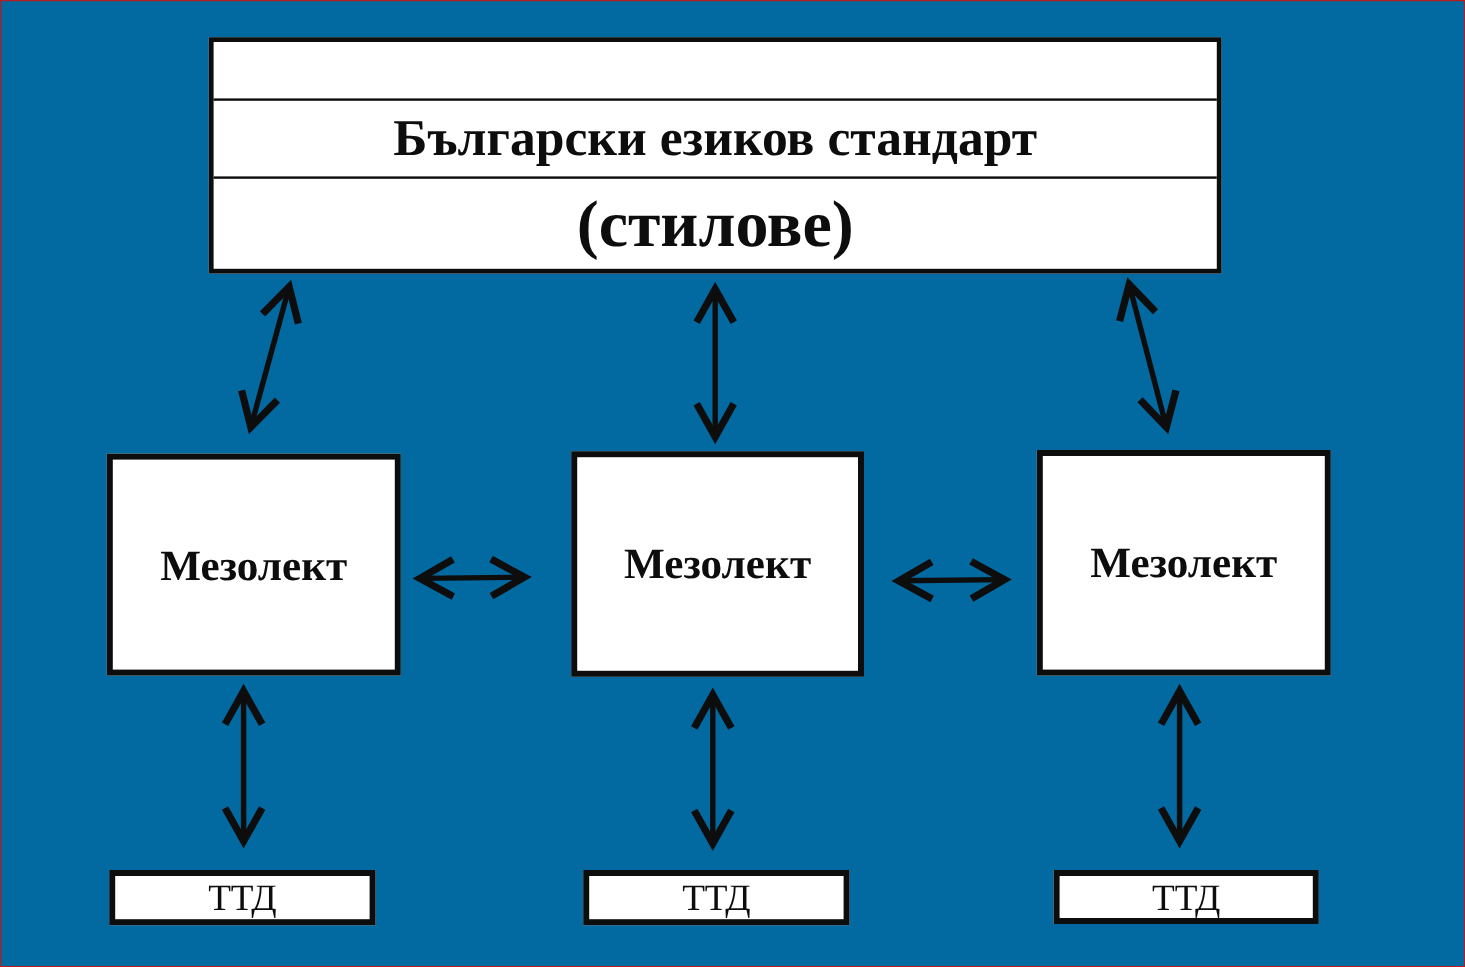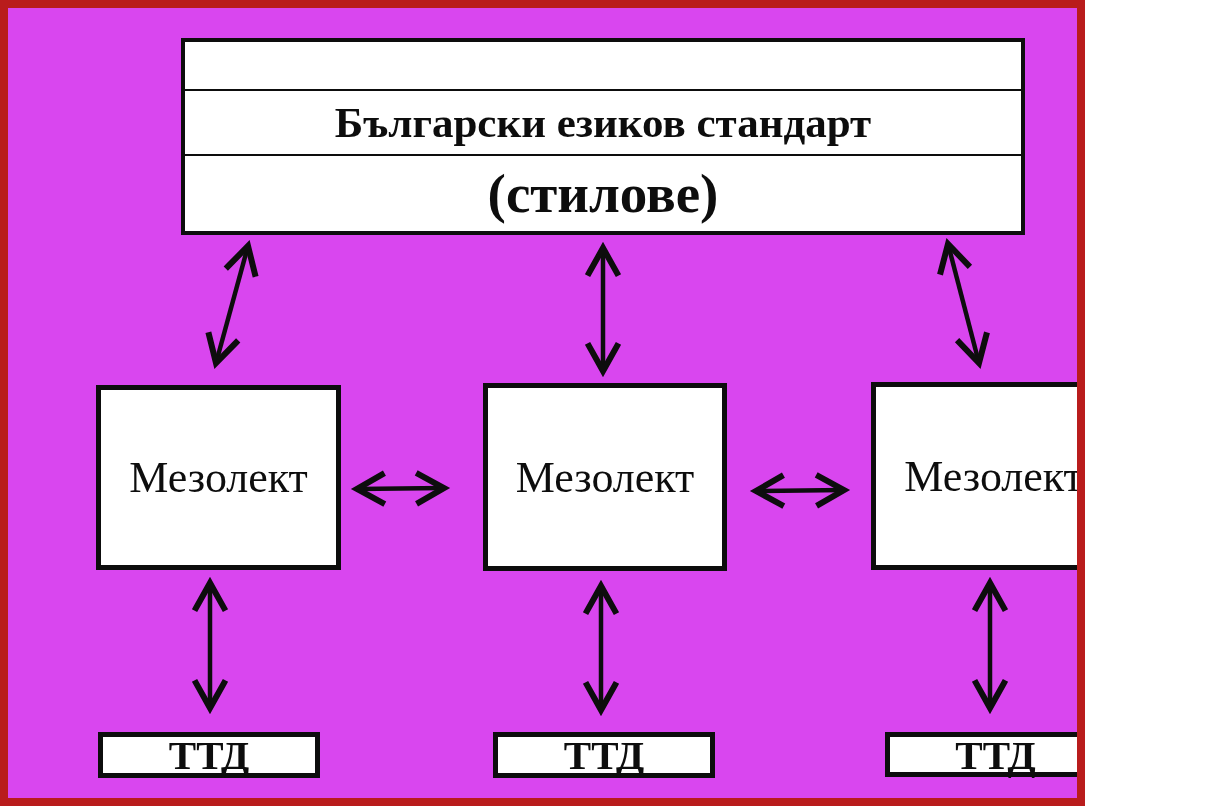--- a/index.html
+++ b/index.html
@@ -3,24 +3,24 @@
 <meta charset="utf-8">
 <style>
   html, body {
     margin: 0;
     padding: 0;
     background: #ffffff;
     font-family: "Liberation Serif", "DejaVu Serif", serif;
   }
   .canvas {
     position: relative;
-    width: 1085px;
+    width: 1221px;
     height: 806px;
-    background: #d946ef;
-    border: 8px solid #b91c1c;
+    background: #0369a1;
+    border: 1px solid #b91c1c;
     box-sizing: border-box;
     overflow: hidden;
   }
   .node {
     position: absolute;
     box-sizing: border-box;
     border: 5px solid #0d0d0d;
     background: #ffffff;
     display: flex;
     align-items: center;
@@ -55,26 +55,26 @@
     border-bottom: 2px solid #0d0d0d;
     font-size: 43px;
     font-weight: bold;
   }
   .standard-box .row-subtitle {
     flex: 1 1 auto;
     font-size: 55px;
     font-weight: bold;
   }
   
-  .meso { font-size: 44px; font-weight: normal; }
+  .meso { font-size: 36px; font-weight: bold; }
   .meso-left   { left: 88px;  top: 377px; width: 245px; height: 185px; }
   .meso-middle { left: 475px; top: 375px; width: 244px; height: 188px; }
   .meso-right  { left: 863px; top: 374px; width: 245px; height: 188px; }
   
-  .ttd { font-size: 41px; font-weight: bold; }
+  .ttd { font-size: 31px; font-weight: normal; }
   .ttd-left   { left: 90px;  top: 724px; width: 222px; height: 46px; }
   .ttd-middle { left: 485px; top: 724px; width: 222px; height: 46px; }
   .ttd-right  { left: 877px; top: 724px; width: 221px; height: 45px; }
   
   .connectors {
     position: absolute;
     left: 0;
     top: 0;
     pointer-events: none;
   }

